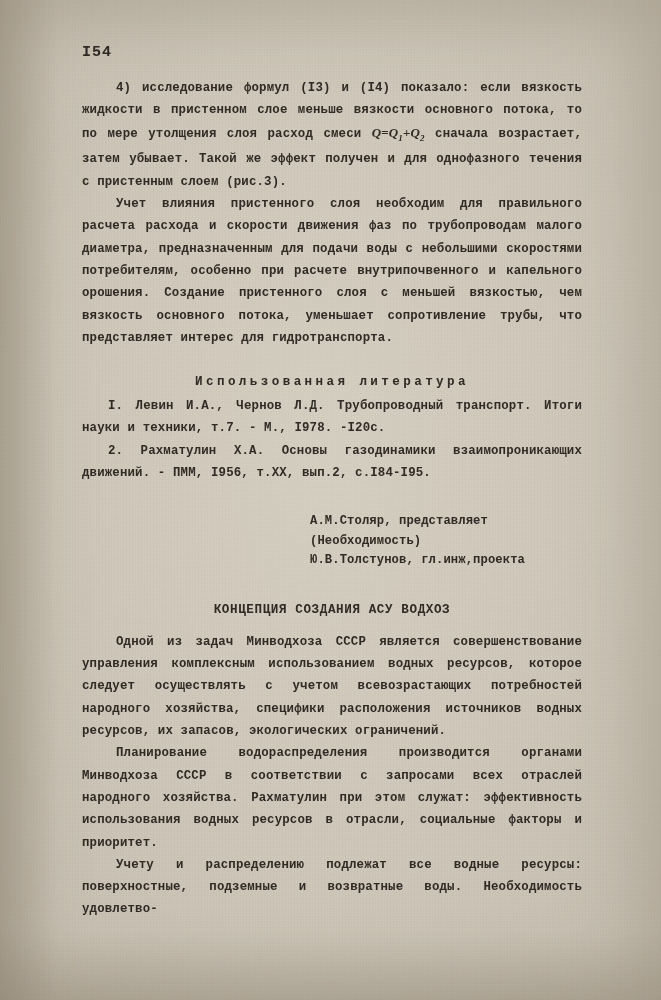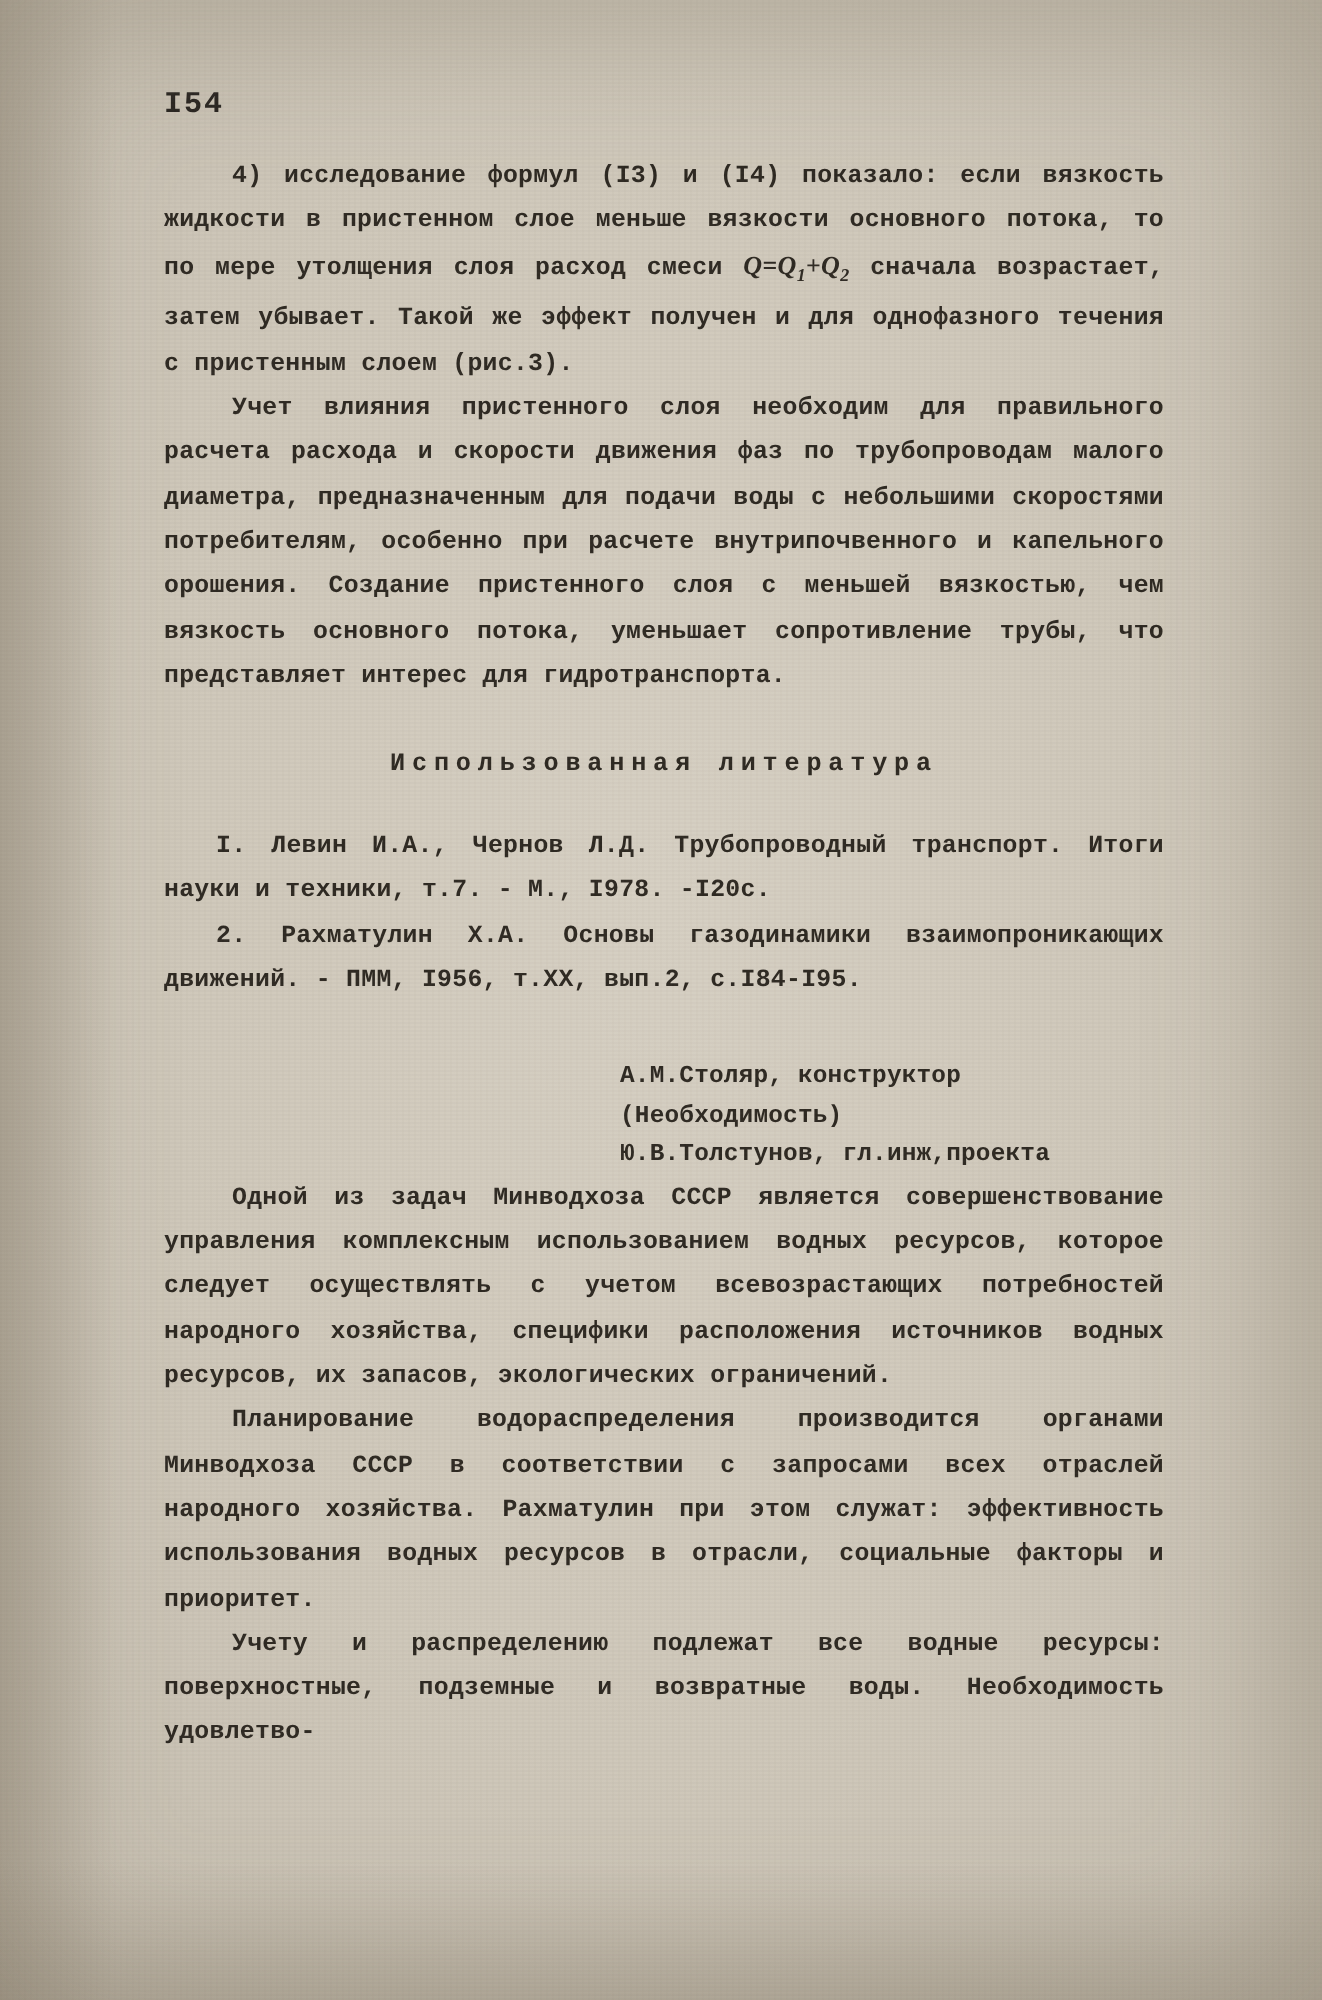--- a/index.html
+++ b/index.html
@@ -68,21 +68,21 @@
   .heading-spaced {
     text-align: center;
     font-size: 12.6px;
     letter-spacing: 3.4px;
     margin-top: 26px;
     margin-bottom: 4px;
     font-weight: bold;
     color: #2e2922;
   }
   .refs {
-    margin-top: 23px;
+    margin-top: 6px;
   }
   .refs p {
     text-indent: 26px;
   }
   .imprint {
     margin-top: 28px;
     margin-left: 228px;
     font-size: 12.2px;
     line-height: 19.5px;
     font-weight: bold;
@@ -138,25 +138,26 @@
     <p class="indent">Учет влияния пристенного слоя необходим для правильного расчета расхода и скорости движения фаз по трубопроводам малого диаметра, предназначенным для подачи воды с небольшими скоростями потребителям, особенно при расчете внутрипочвенного и капельного орошения. Создание пристенного слоя с меньшей вязкостью, чем вязкость основного потока, уменьшает сопротивление трубы, что представляет интерес для гидротранспорта.</p>
 
     <div class="heading-spaced">Использованная литература</div>
 
     <div class="refs">
       <p>I. Левин И.А., Чернов Л.Д. Трубопроводный транспорт. Итоги науки и техники, т.7. - М., I978. -I20c.</p>
       <p>2. Рахматулин Х.А. Основы газодинамики взаимопроникающих движений. - ПММ, I956, т.XX, вып.2, с.I84-I95.</p>
     </div>
 
     <div class="imprint">
-      <div>А.М.Столяр, конструктор</div>
+      <div>А.М.Столяр, представляет</div>
       <div>(Необходимость)</div>
       <div>Ю.В.Толстунов, гл.инж,проекта</div>
     </div>
 
+    <div class="title">КОНЦЕПЦИЯ СОЗДАНИЯ АСУ ВОДХОЗ</div>
 
     <p class="indent">Одной из задач Минводхоза СССР является совершенствование управления комплексным использованием водных ресурсов, которое следует осуществлять с учетом всевозрастающих потребностей народного хозяйства, специфики расположения источников водных ресурсов, их запасов, экологических ограничений.</p>
     <p class="indent">Планирование водораспределения производится органами Минводхоза СССР в соответствии с запросами всех отраслей народного хозяйства. Рахматулин при этом служат: эффективность использования водных ресурсов в отрасли, социальные факторы и приоритет.</p>
     <p class="indent">Учету и распределению подлежат все водные ресурсы: поверхностные, подземные и возвратные воды. Необходимость удовлетво-</p>
 
   </div>
   <div class="grain"></div>
   <div class="edge-left"></div>
   <div class="edge-bottom"></div>
   <div class="vignette"></div>

